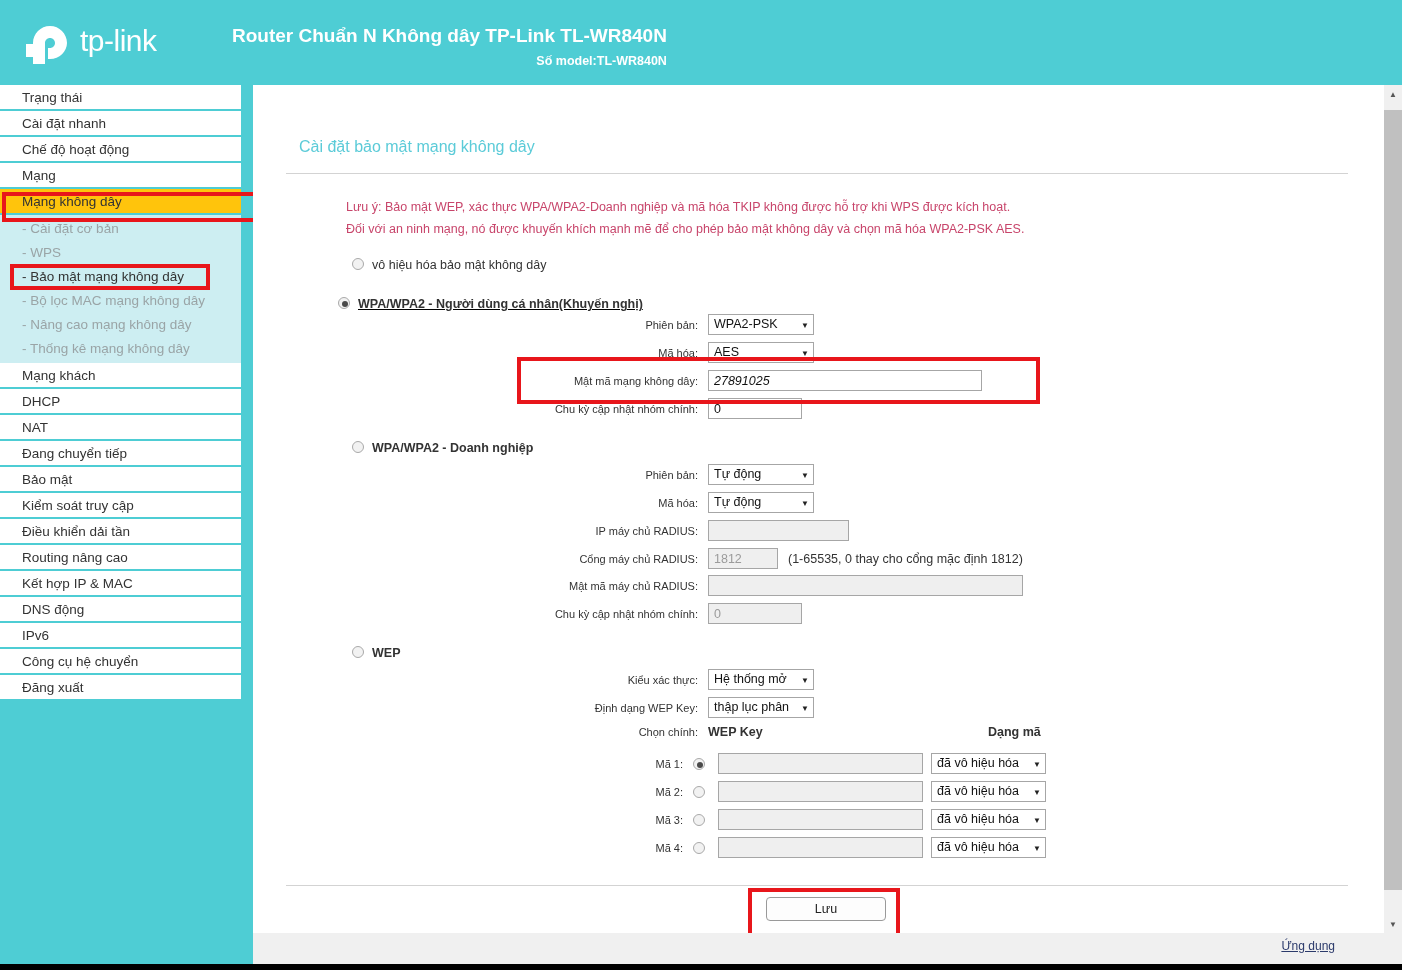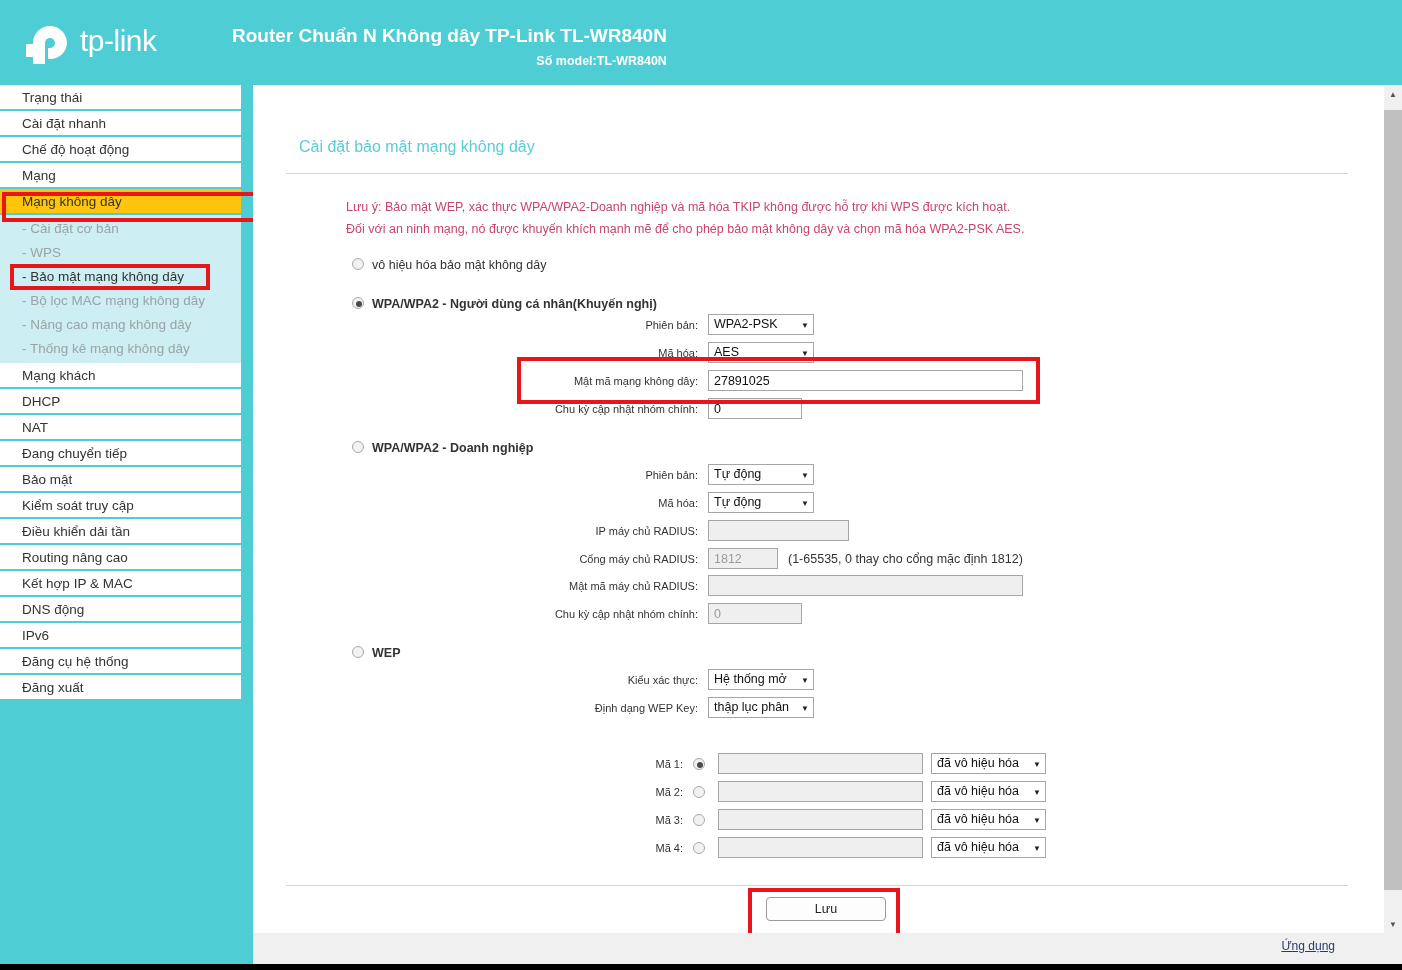--- a/index.html
+++ b/index.html
@@ -223,21 +223,21 @@
         <div class="menu-item"><span>DHCP</span></div>
         <div class="menu-item"><span>NAT</span></div>
         <div class="menu-item"><span>Đang chuyển tiếp</span></div>
         <div class="menu-item"><span>Bảo mật</span></div>
         <div class="menu-item"><span>Kiểm soát truy cập</span></div>
         <div class="menu-item"><span>Điều khiển dải tần</span></div>
         <div class="menu-item"><span>Routing nâng cao</span></div>
         <div class="menu-item"><span>Kết hợp IP &amp; MAC</span></div>
         <div class="menu-item"><span>DNS động</span></div>
         <div class="menu-item"><span>IPv6</span></div>
-        <div class="menu-item"><span>Đăng cụ hệ thống</span></div>
+        <div class="menu-item"><span>Công cụ hệ chuyển</span></div>
         <div class="menu-item"><span>Đăng xuất</span></div>
       </div>
   </div>
   <div class="left-white"></div>
 
   <div class="ann ann-wireless"></div>
   <div class="ann ann-security"></div>
 
   <div class="content">
 
@@ -247,21 +247,21 @@
     <div class="notice">
       <div>Lưu ý: Bảo mật WEP, xác thực WPA/WPA2-Doanh nghiệp và mã hóa TKIP không được hỗ trợ khi WPS được kích hoạt.</div>
       <div>Đối với an ninh mạng, nó được khuyến khích mạnh mẽ để cho phép bảo mật không dây và chọn mã hóa WPA2-PSK AES.</div>
     </div>
 
     <div class="sec-head" style="left:99px; top:173px;">
       <span class="radio"></span>
       <span class="sec-label">vô hiệu hóa bảo mật không dây</span>
     </div>
 
-    <div class="sec-head" style="left:99px; top:212px;">
+    <div class="sec-head" style="left:85px; top:212px;text-decoration:underline;">
       <span class="radio checked"></span>
       <span class="sec-label bold">WPA/WPA2 - Người dùng cá nhân(Khuyến nghị)</span>
     </div>
 
     <div class="field" style="left:290px; top:229px;">
       <span class="flabel" style="width:165px;">Phiên bản:</span>
       <span class="selwrap">
         <select class="ui" style="width:106px;">
           <option>WPA2-PSK</option>
         </select>
@@ -272,21 +272,21 @@
       <span class="flabel" style="width:165px;">Mã hóa:</span>
       <span class="selwrap">
         <select class="ui" style="width:106px;">
           <option>AES</option>
         </select>
       </span>
     </div>
 
     <div class="field" style="left:290px; top:285px;">
       <span class="flabel" style="width:165px;">Mật mã mạng không dây:</span>
-      <input class="ui" style="width: 315px;" type="text" value="27891025">
+      <input class="ui" style="width: 274px; font-style: italic;" type="text" value="27891025">
     </div>
 
     <div class="field" style="left:290px; top:313px;">
       <span class="flabel" style="width:165px;">Chu kỳ cập nhật nhóm chính:</span>
       <input class="ui" style="width: 94px;" type="text" value="0">
     </div>
 
     <div class="sec-head" style="left:99px; top:356px;">
       <span class="radio"></span>
       <span class="sec-label bold">WPA/WPA2 - Doanh nghiệp</span>
@@ -347,20 +347,25 @@
 
     <div class="field" style="left:290px; top:612px;">
       <span class="flabel" style="width:165px;">Định dạng WEP Key:</span>
       <span class="selwrap">
         <select class="ui" style="width:106px;">
           <option>thập lục phân</option>
         </select>
       </span>
     </div>
 
+    <div class="field" style="left:290px; top:640px;">
+      <span class="flabel" style="width:165px;">Chọn chính:</span>
+      <span class="colhead" style="width:280px; display:inline-block;">WEP Key</span>
+      <span class="colhead">Dạng mã</span>
+    </div>
 
     <div id="wep-rows">
         <div class="field" style="left:290px; top:668px;">
           <span class="flabel" style="width:150px;">Mã 1:</span>
           <span class="radio checked"></span>
           <input class="ui dis" style="width: 205px; margin-left: 13px;" type="text" value="">
           <span class="selwrap" style="margin-left:8px;"><select class="ui" style="width:115px;"><option>đã vô hiệu hóa</option></select></span>
         </div>
         <div class="field" style="left:290px; top:696px;">
           <span class="flabel" style="width:150px;">Mã 2:</span>

